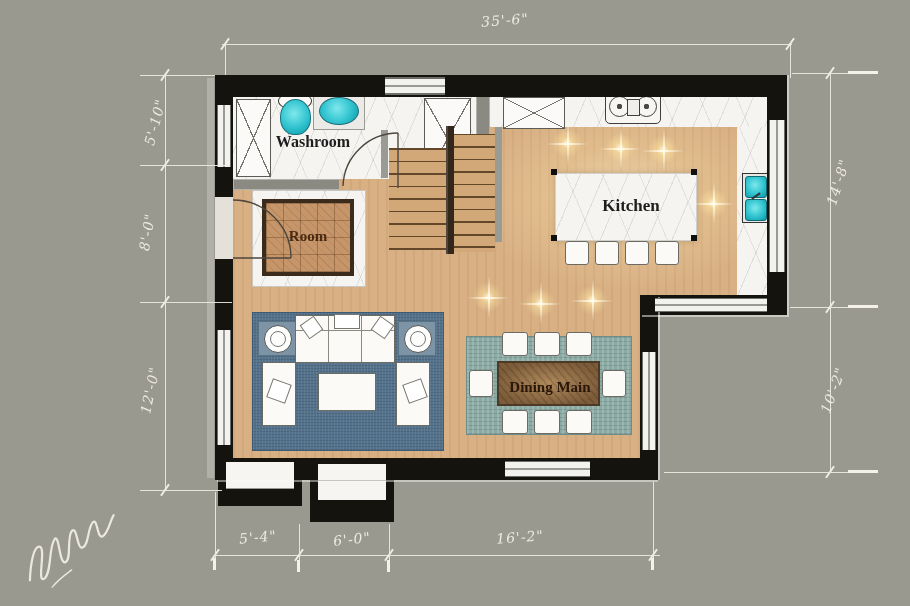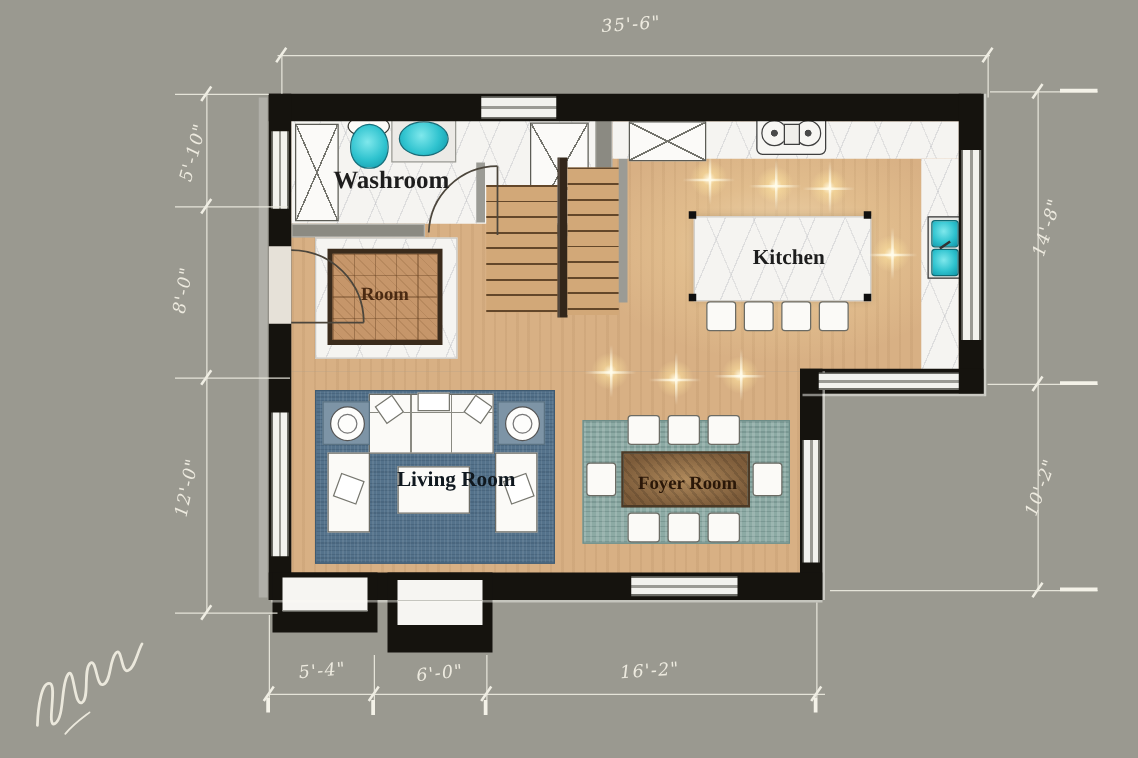--- a/index.html
+++ b/index.html
@@ -185,25 +185,24 @@
       <path d="M233 258 L291 258"></path>
       <path d="M343 186 A55 55 0 0 1 398 133"></path>
       <path d="M398 133 L398 188"></path>
     </g>
     <g transform="translate(12,525) rotate(-14)" stroke="#ebe8dc" stroke-width="2.2" fill="none" stroke-linecap="round">
       <path d="M4 58 C8 44 16 24 22 28 C27 32 10 62 18 60 C27 57 30 30 38 24 C44 20 36 50 43 49 C50 47 50 24 57 20 C63 17 57 40 63 39 C70 38 72 22 79 17 C85 13 79 34 85 33 C91 32 96 20 101 15"></path>
       <path d="M24 70 C32 64 40 61 47 58" stroke-width="1.4"></path>
     </g>
   </svg>
 
-  <div class="a rlabel" style="left:233px;top:133px;width:160px;font-size:20px">Washroom</div>
+  <div class="a rlabel" style="left:233px;top:133px;width:160px;font-size:16px">Washroom</div>
   <div class="a rlabel" style="left:252px;top:228px;width:112px;font-size:15px;color:#4a2a12">Room</div>
   <div class="a rlabel" style="left:555px;top:196px;width:152px;font-size:17px">Kitchen</div>
-  <div class="a rlabel" style="left:290px;top:374px;width:150px;font-size:17px;color:#10181f">Living Room</div>
-  <div class="a rlabel" style="left:470px;top:379px;width:160px;font-size:15px;color:#2a1708">Foyer Room</div>
+  <div class="a rlabel" style="left:470px;top:379px;width:160px;font-size:15px;color:#2a1708">Dining Main</div>
 
   <div class="a dline" style="left:222px;top:44px;width:570px;height:1px"></div>
   <div class="a tick" style="left:218px;top:43px"></div>
   <div class="a tick" style="left:783px;top:43px"></div>
   <div class="a dline" style="left:225px;top:44px;width:1px;height:31px"></div>
   <div class="a dline" style="left:790px;top:44px;width:1px;height:34px"></div>
   <div class="a dlabel" style="left:505px;top:20px;transform:translate(-50%,-50%) rotate(-4deg)">35'-6"</div>
 
   <div class="a dline" style="left:165px;top:75px;width:1px;height:415px"></div>
   <div class="a tick" style="left:158px;top:74px"></div>

